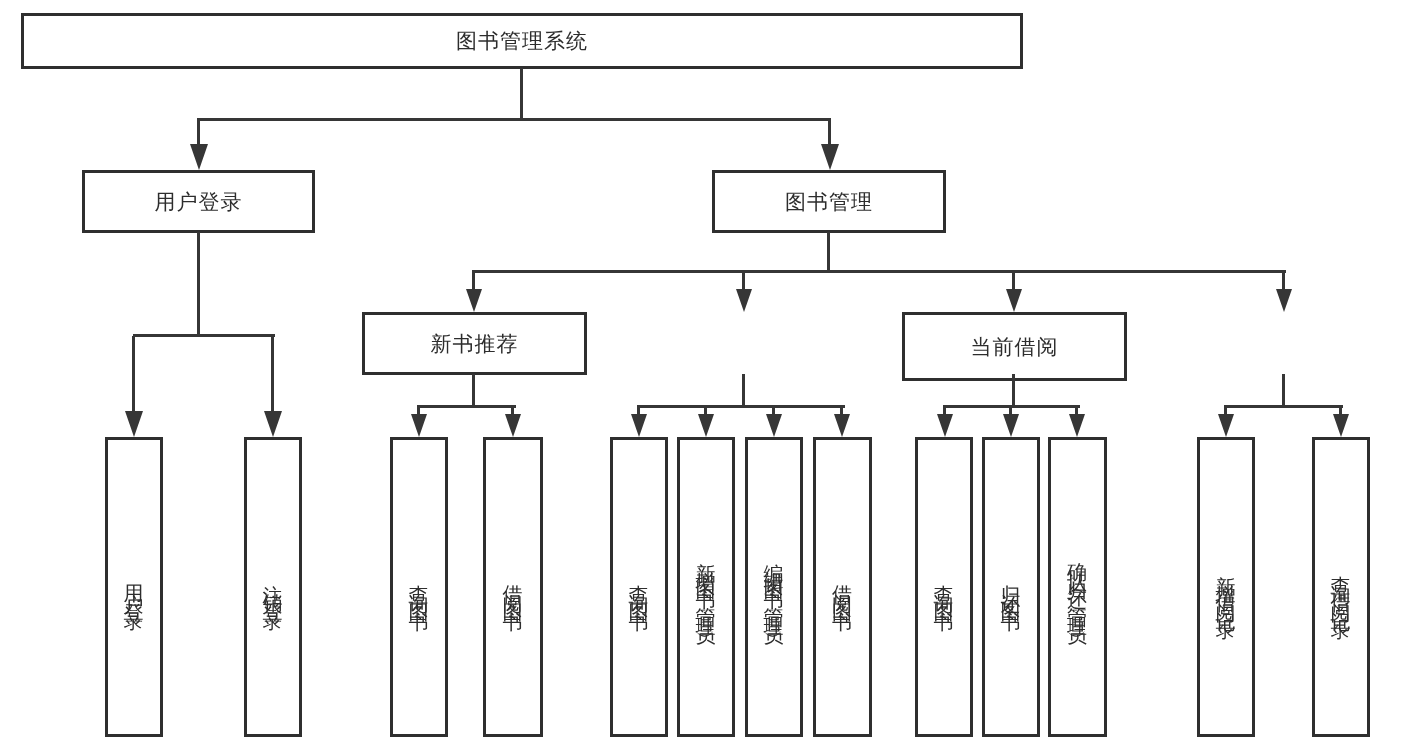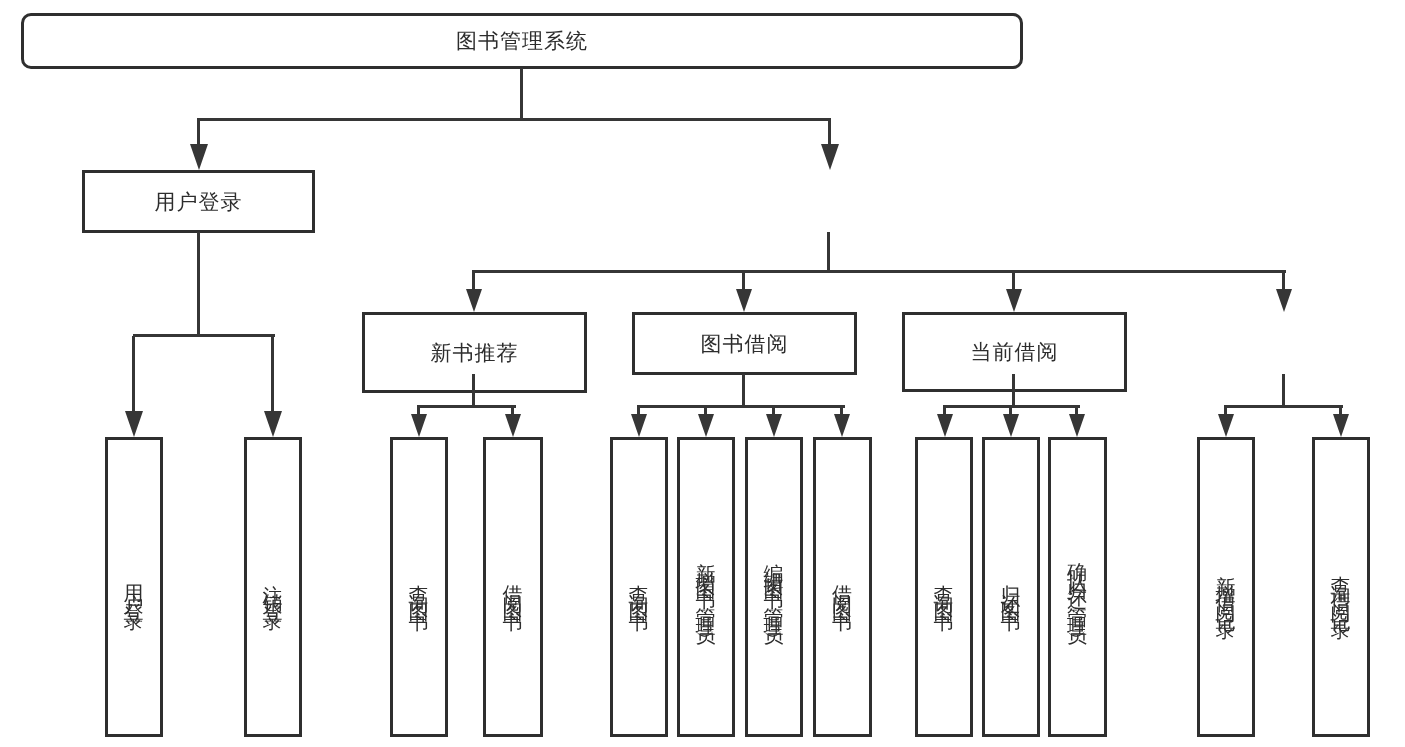--- a/index.html
+++ b/index.html
@@ -20,21 +20,21 @@
     position: absolute;
     background: #ffffff;
     border: 3px solid #2f2f2f;
     box-sizing: border-box;
     display: flex;
     align-items: center;
     justify-content: center;
     color: #2d2d2d;
   }
   .h-box { font-size: 21px; letter-spacing: 1px; }
-  .root-box { font-size: 21px; letter-spacing: 1px; border-radius: 10px; }
+  .root-box { font-size: 21px; letter-spacing: 1px; }
   .v-box { padding: 4px 0; }
   .v-label {
     writing-mode: vertical-rl;
     text-orientation: mixed;
     font-size: 20px;
     line-height: 1;
     letter-spacing: 9px;
     white-space: nowrap;
   }
   
@@ -74,30 +74,30 @@
 <div id="stage">
 
   <div class="box root-box" style="left:21px; top:13px; width:1002px; height:56px;">
     <span>图书管理系统</span>
   </div>
 
   <div class="box h-box" style="left:82px; top:170px; width:233px; height:63px;">
     <span>用户登录</span>
   </div>
 
-
-  <div class="box h-box" style="left:362px; top:312px; width:225px; height:81px;">
+  <div class="box h-box" style="left:712px; top:170px; width:234px; height:63px;">
+    <span>图书管理</span>
+  </div>
+
+  <div class="box h-box" style="left:362px; top:312px; width:225px; height:63px;">
     <span>新书推荐</span>
   </div>
 
-  <div class="box h-box" style="left:632px; top:312px; width:225px; height:63px;">
-    <span>图书借阅</span>
-  </div>
-
-  <div class="box h-box" style="left:902px; top:312px; width:225px; height:80px;align-items:center;">
+
+  <div class="box h-box" style="left:902px; top:312px; width:225px; height:69px;align-items:center;">
     <span>当前借阅</span>
   </div>
 
 
   <div class="box v-box" style="left:105px; top:437px; width:58px; height:300px;">
     <span class="v-label">用户登录</span>
   </div>
 
   <div class="box v-box" style="left:244px; top:437px; width:58px; height:300px;">
     <span class="v-label">注销登录</span>

